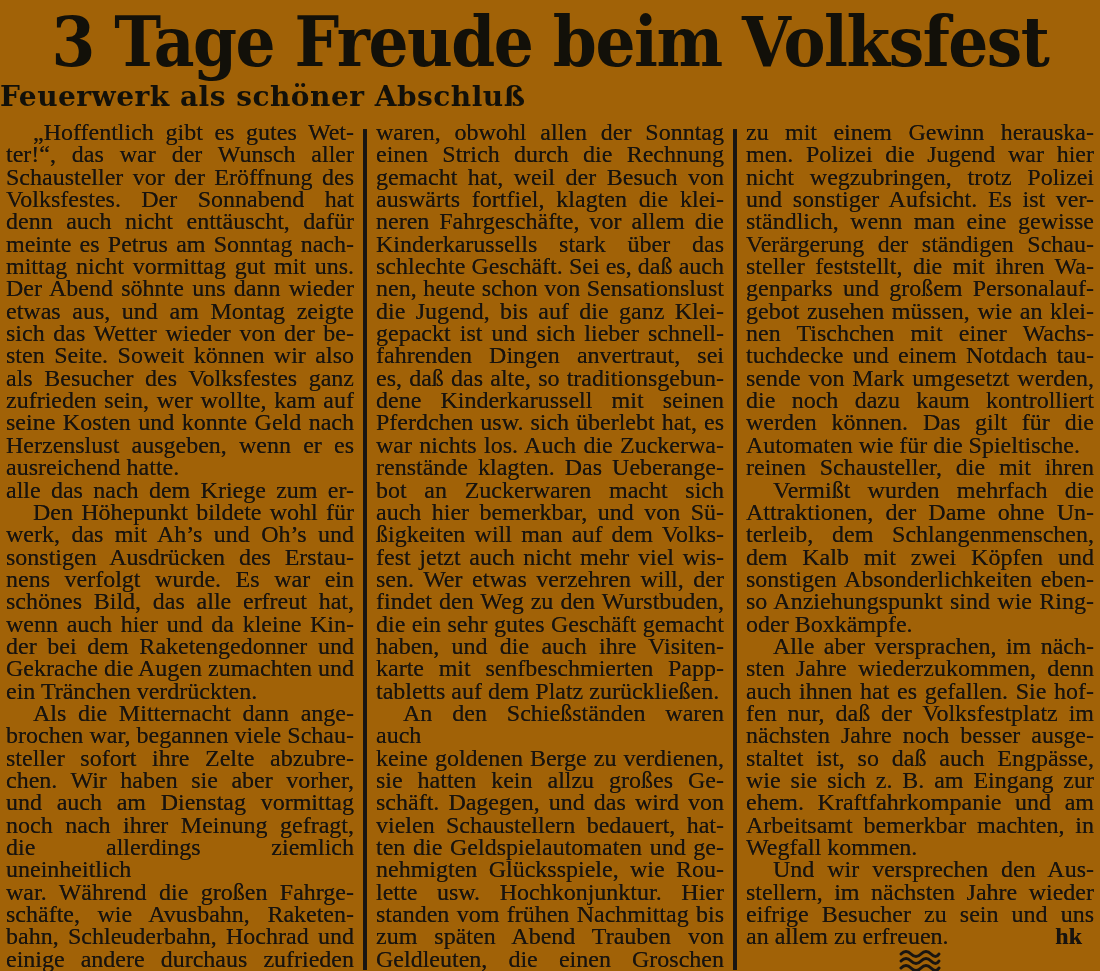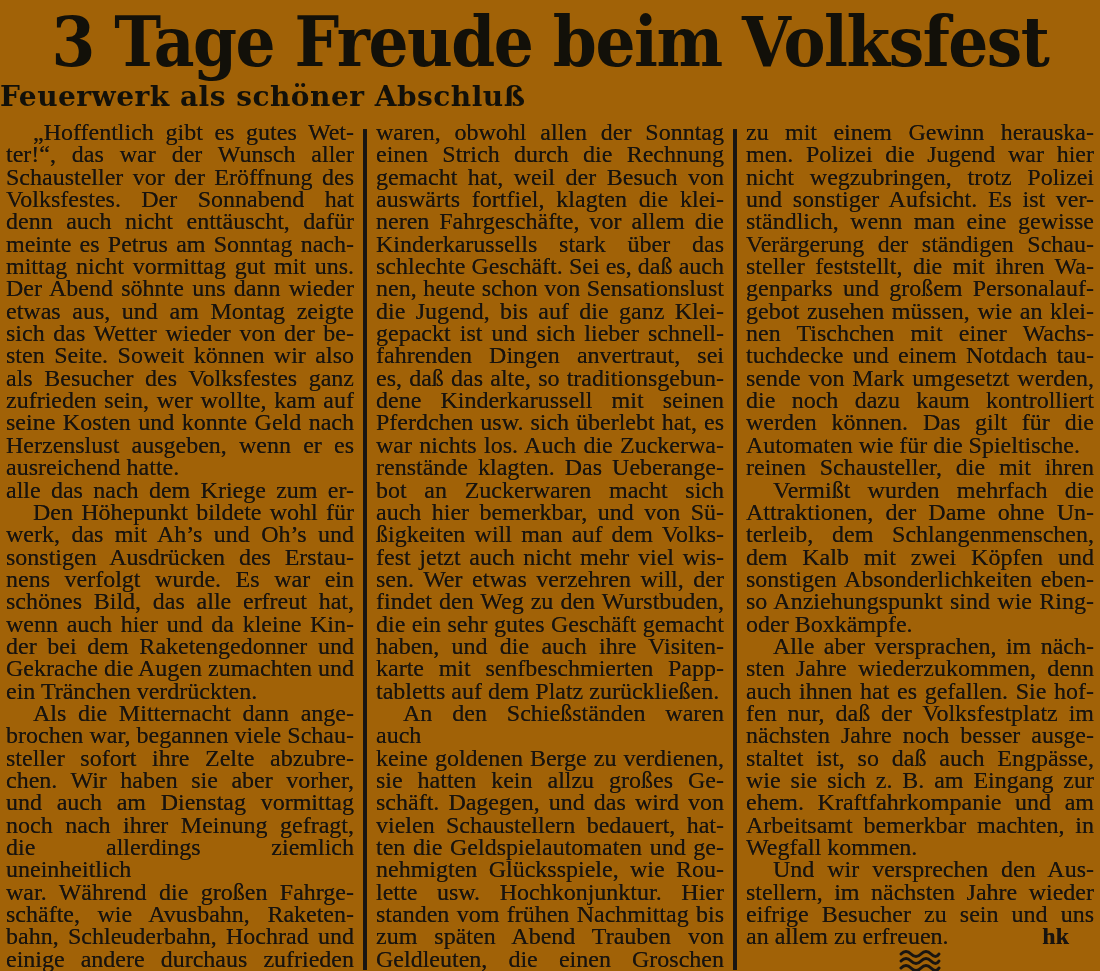--- a/index.html
+++ b/index.html
@@ -50,21 +50,21 @@
     margin:8px 9px 0 9px;
   }
   .line{
     text-align:justify;
     text-align-last:justify;
     text-justify:inter-word;
   }
   .line.end{text-align-last:left;}
   .line.ind{text-indent:27px;}
   .line.sig{display:flex;justify-content:space-between;text-indent:0;gap:24px;}
-  .line.sig span:last-child{margin-right:25px;font-weight:bold;}
+  .line.sig span:last-child{margin-right:12px;font-weight:bold;}
   .end-mark{
     text-align:center;
     padding-top:1px;
     line-height:0;
   }
   .end-mark svg{display:inline-block;}
 </style>
 </head>
 <body>
 

